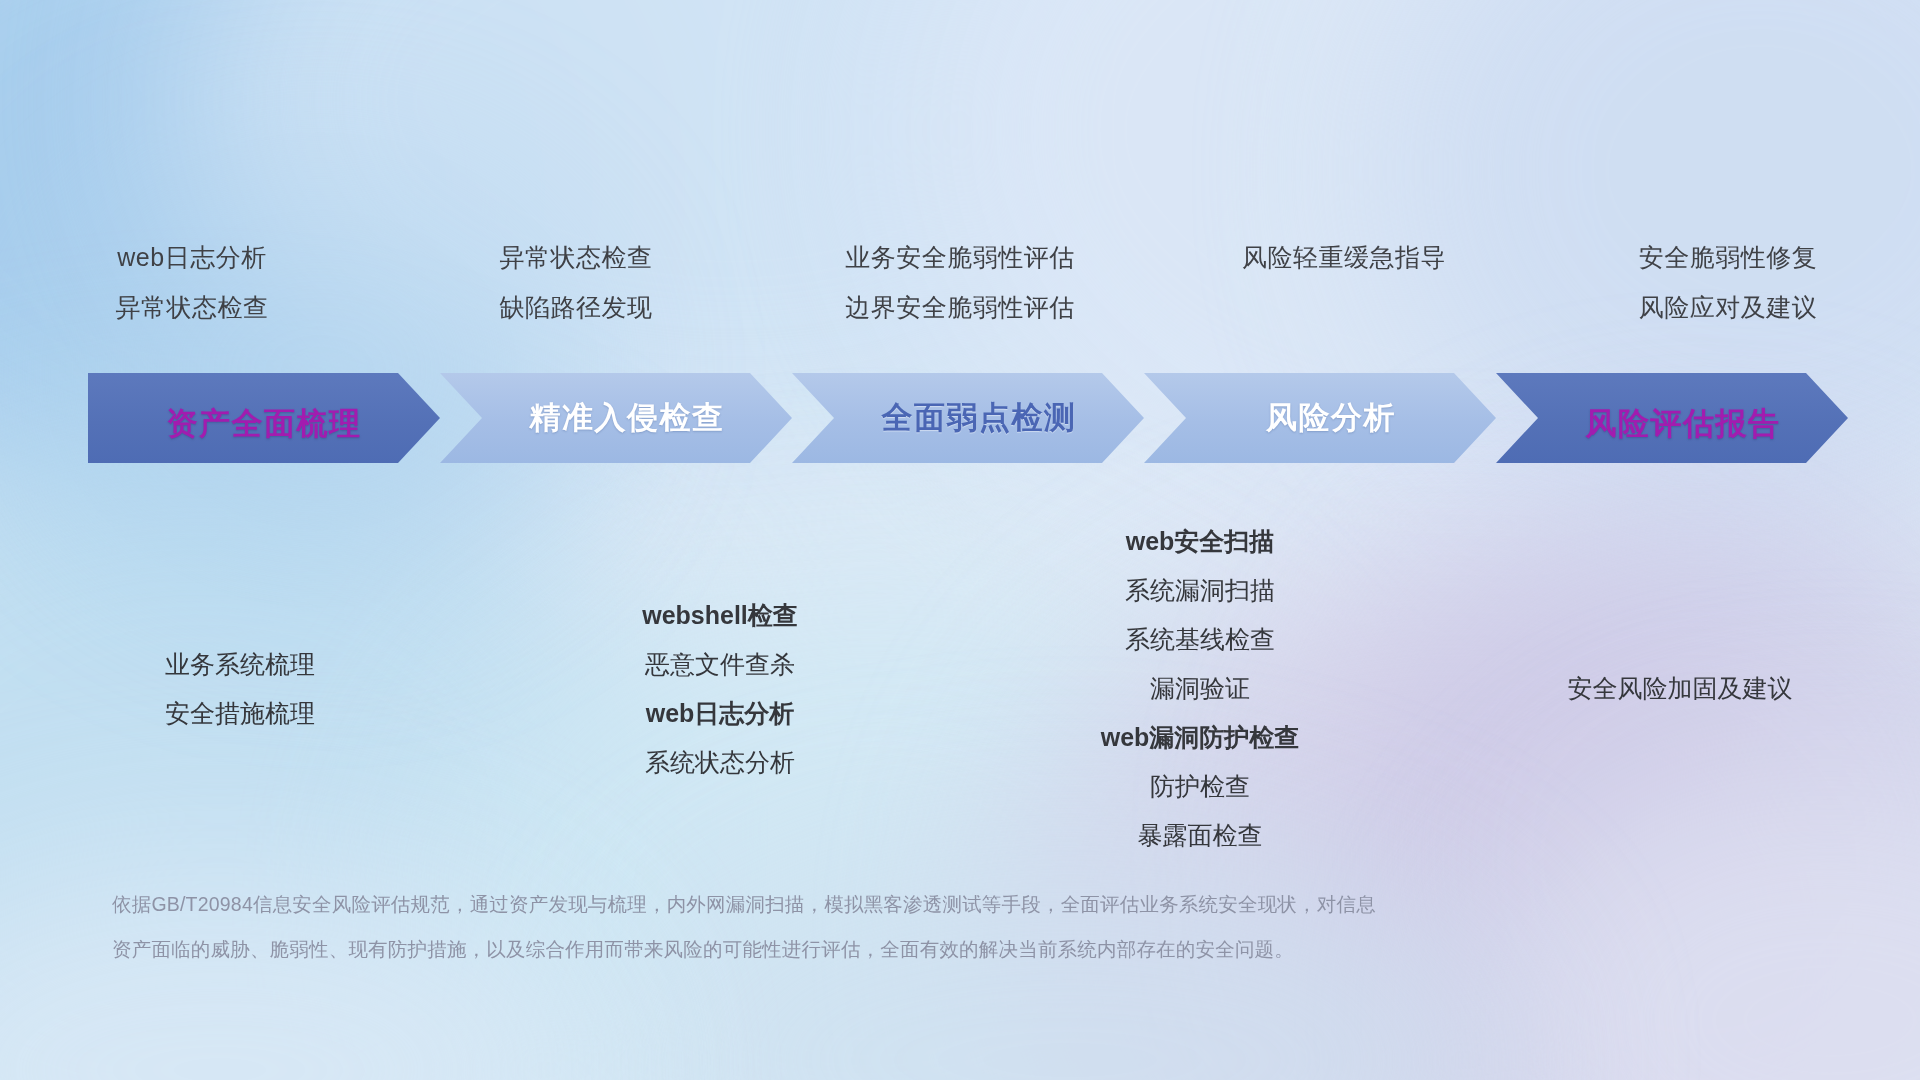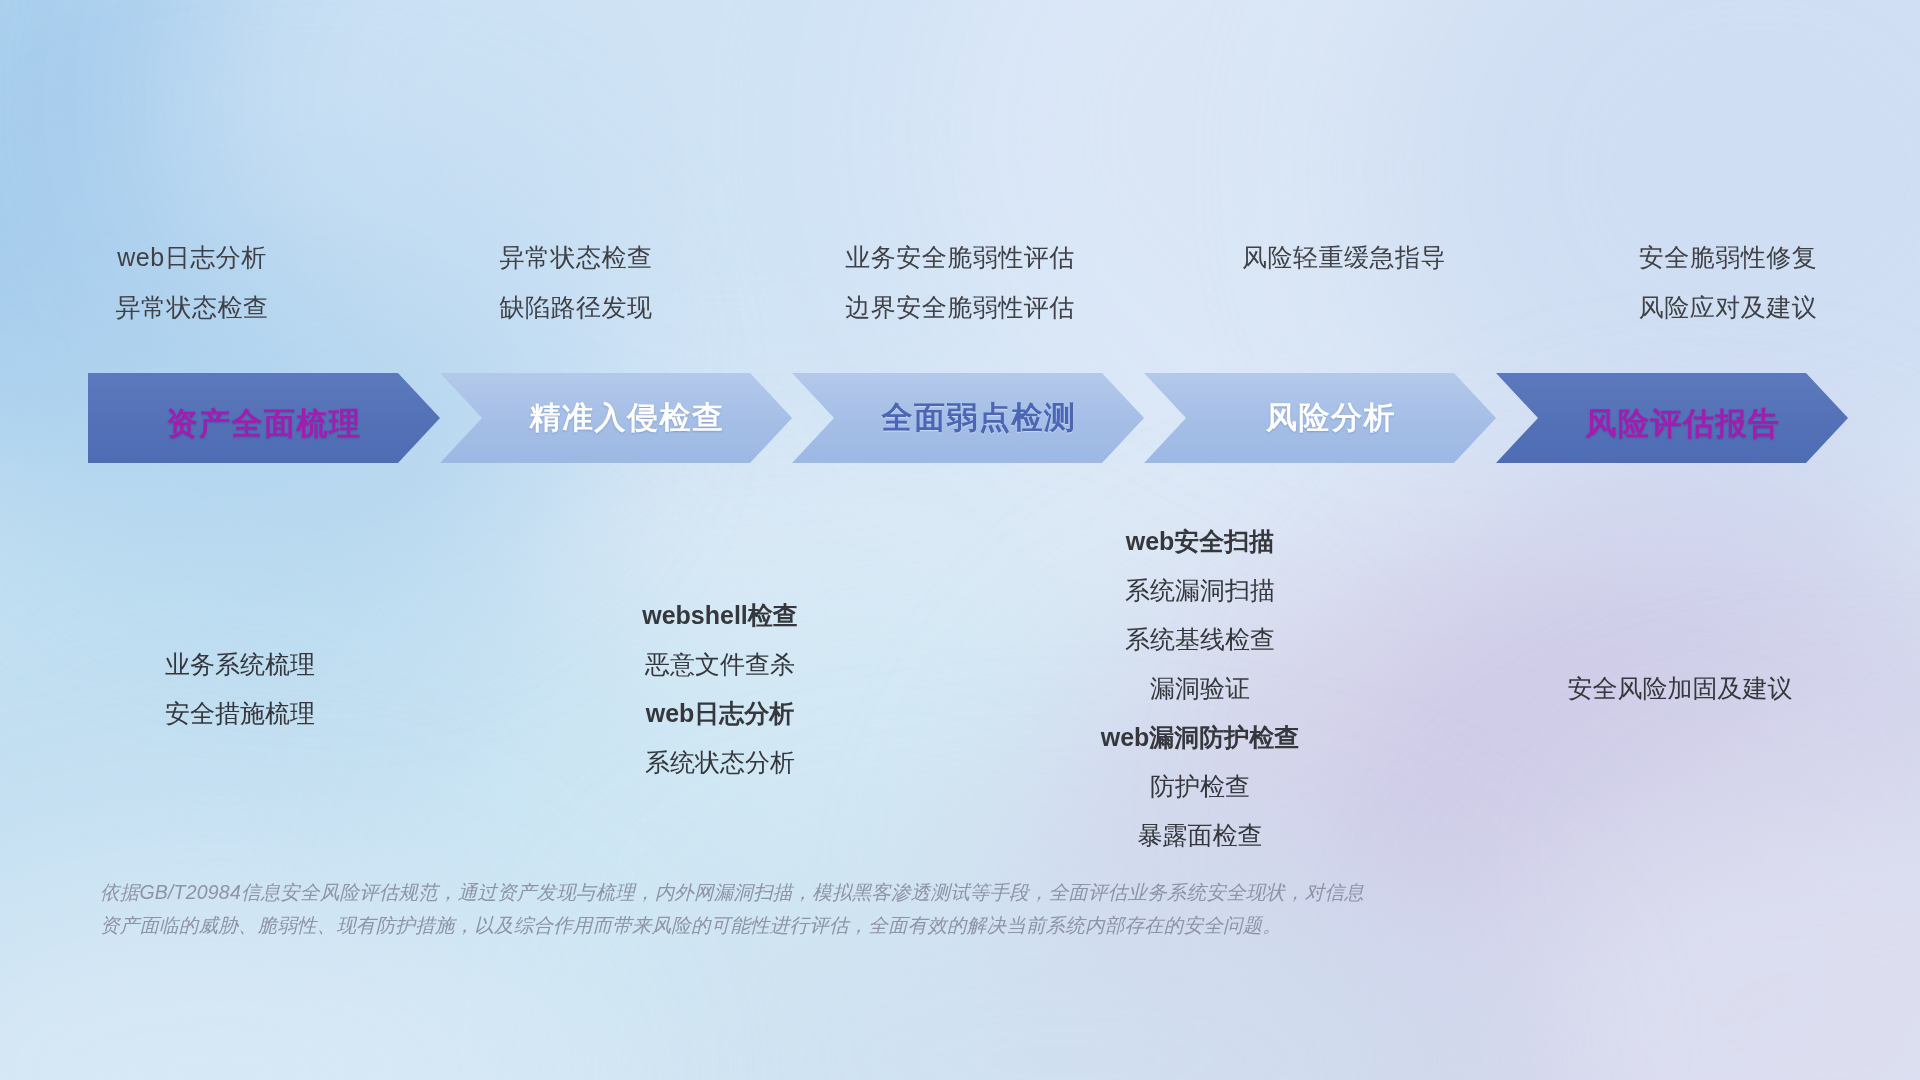--- a/index.html
+++ b/index.html
@@ -73,21 +73,21 @@
   .bot-line{
     font-size:25px;color:#35373c;line-height:49px;white-space:nowrap;
   }
   .bot-line.bold{font-weight:bold;}
 
   
   #footer{
     position:absolute;left:100px;top:876px;width:1540px;
     font-size:19.5px;line-height:33px;color:#8e93a6;letter-spacing:.2px;
   }
-  #footer p{margin:0;font-style:italic;}
+  #footer p{margin:12px;}
 </style>
 </head>
 <body>
 
 <div id="bg">
   <div class="w w1"></div>
     <div class="w w2"></div>
     <div class="w w3"></div>
   <div class="w w4"></div>
     <div class="w w5"></div>

